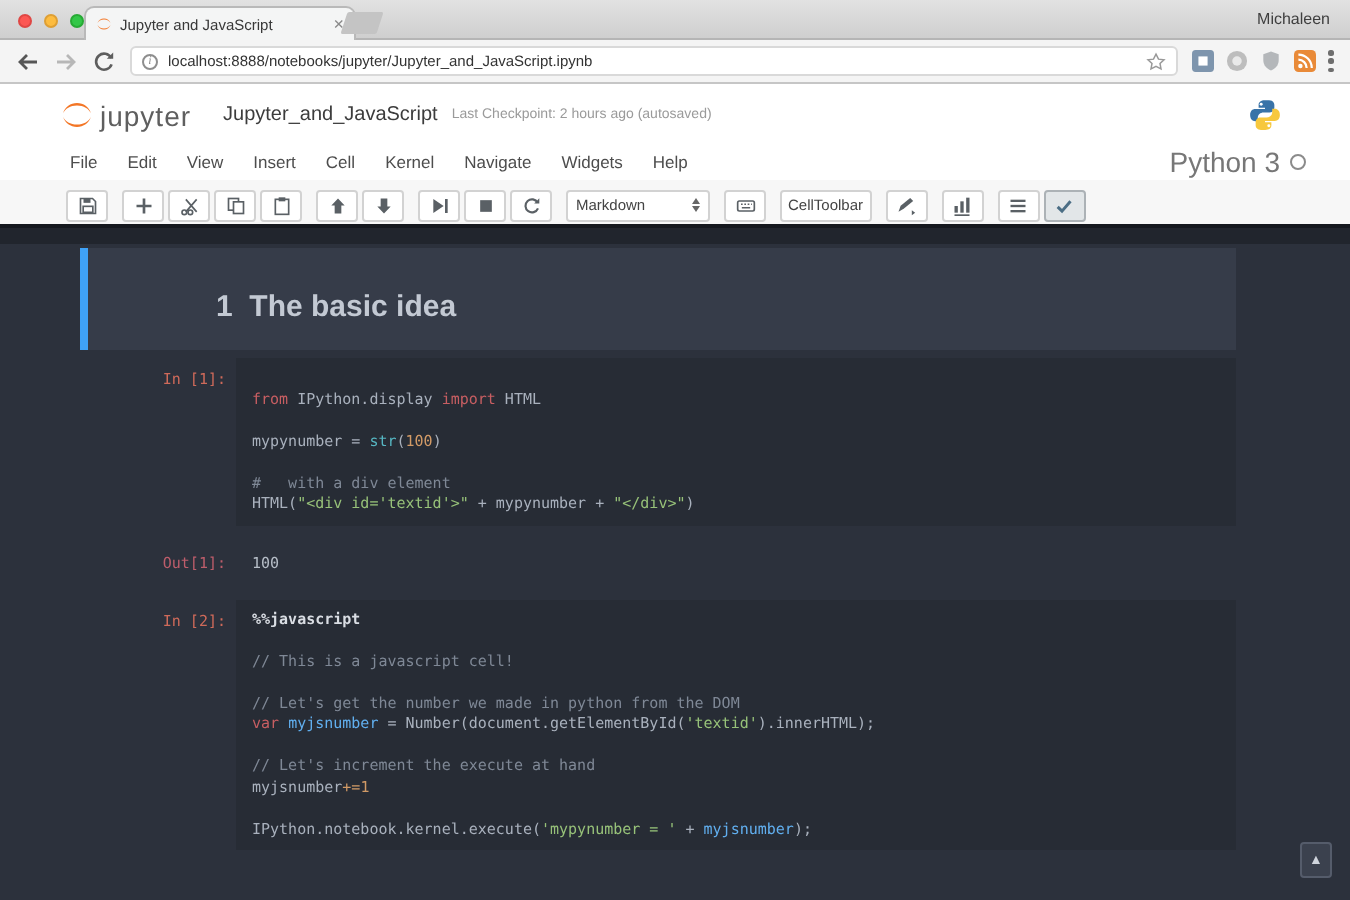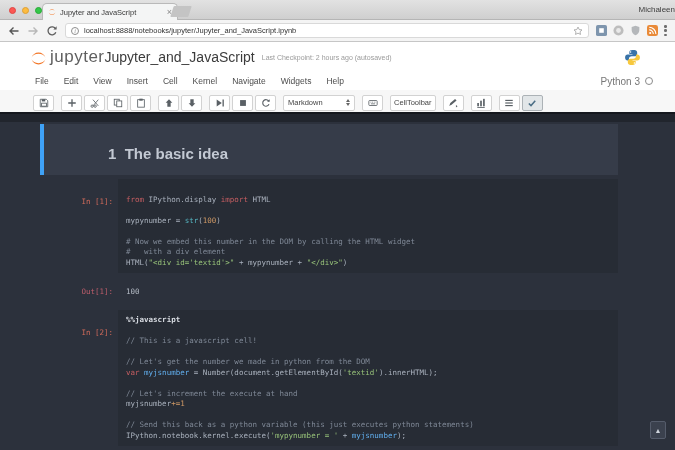--- a/index.html
+++ b/index.html
@@ -15,53 +15,53 @@
   .light.y { background:#fdbc40; border:0.5px solid #de9f34; }
   .light.g { background:#33c748; border:0.5px solid #27aa35; }
   .tab { position:absolute; left:42px; top:3px; width:136px; height:17px;
     background:#f4f5f5; border:1px solid #b9b9b9; border-bottom:none;
     border-radius:5px 5px 0 0; display:flex; align-items:center; padding:0 5px; gap:4px; }
   .tab-favicon { width:8px; height:8px; flex:0 0 auto; }
   .tab-title { flex:1; font-size:7.5px; color:#383838; white-space:nowrap; overflow:hidden; }
   .tab-close { font-size:9px; color:#8a8a8a; line-height:1; }
   .newtab { position:absolute; left:172px; top:6px; width:18px; height:11px;
     background:#c4c4c4; border-radius:1px; transform:skewX(-18deg); }
-  .user-name { position:absolute; right:0; top:5px; font-size:8px; color:#3e3e3e; }
+  .user-name { position:absolute; right:10px; top:5px; font-size:8px; color:#3e3e3e; }
 
   
   .navbar { height:22px; background:#f4f4f4; border-bottom:1px solid #c6c6c6;
     display:flex; align-items:center; padding:0 8px; gap:7px; }
   .nav-ic { width:12px; height:12px; display:flex; align-items:center; justify-content:center; }
   .urlbar { flex:1; height:15px; background:#fff; border:1px solid #d9d9d9; border-radius:3px;
     display:flex; align-items:center; padding:0 5px; gap:5px; }
   .info-ic { width:8px; height:8px; border:1px solid #8e8e8e; border-radius:50%;
     color:#8e8e8e; font-size:6px; line-height:7px; text-align:center; font-style:italic;
     flex:0 0 auto; font-family:"Liberation Serif", serif; }
   .url-text { flex:1; font-size:7.5px; color:#333; white-space:nowrap; overflow:hidden; }
   .ext-row { display:flex; align-items:center; gap:6px; }
   .ext { width:11px; height:11px; }
   .dots-menu { width:3px; height:13px; display:flex; flex-direction:column;
     justify-content:space-between; align-items:center; padding:1px 0; }
   .dots-menu i { width:2.5px; height:2.5px; border-radius:50%; background:#6e6e6e; }
 
   
   .jheader { height:30px; background:#fff; display:flex; align-items:center; padding:0 20px 0 30px; }
   .jlogo { display:flex; align-items:flex-end; gap:3px; }
-  .jlogo-text { font-size:17px; color:#5f5f5f; letter-spacing:0.5px; }
-  .nb-title { font-size:14px; color:#3c3c3c; }
+  .jlogo-text { font-size:14px; color:#5f5f5f; letter-spacing:0.5px; }
+  .nb-title { margin-left:16px; font-size:10px; color:#3c3c3c; }
   .nb-checkpoint { margin-left:7px; font-size:7px; color:#9a9a9a; }
   .pylogo { margin-left:auto; margin-right:14px; }
 
   
   .menubar { height:18px; background:#fff; display:flex; align-items:center;
     padding:0 22px 0 35px; font-size:8.5px; color:#4d4d4d; }
   .menu-items { display:flex; gap:15px; }
   .menu-item { cursor:default; }
   .kernel-ind { margin-left:auto; display:flex; align-items:center; gap:5px;
-    font-size:10px; color:#777; }
+    font-size:14px; color:#777; }
   .kernel-circle { width:8px; height:8px; border:1.5px solid #8b8b8b; border-radius:50%; }
 
   
   .toolbar { height:25px; background:#f7f7f7; display:flex; align-items:center;
     padding:0 0 0 33px; }
   .tgroup { display:flex; gap:2px; margin-right:7px; }
   .tbtn { min-width:21px; height:16px; background:#fff; border:1px solid #d2d2d2;
     border-radius:2px; display:flex; align-items:center; justify-content:center; padding:0 3px; }
   .tbtn svg { width:10px; height:10px; }
   .tbtn.pressed { background:#e2e6e8; border-color:#acb2b6; }
@@ -79,21 +79,21 @@
     background:#2c313c; overflow:hidden; border-top:2px solid #15181e; }
   .top-strip { height:8px; background:#21252d; }
   .cell-md { margin:2px 0 4px 40px; width:578px; background:#363c49;
     border-left:4px solid #3fa2f7; padding:21px 0 13px 64px; }
   .cell-md h1 { font-size:15px; font-weight:bold; color:#c3c9d3; white-space:pre;
     font-family:"Liberation Sans", sans-serif; }
   .cell-code { margin-left:40px; width:578px; display:flex; }
   .cell-code.second { margin-top:14px; }
   .prompt { width:78px; flex:0 0 auto; padding:6px 5px 0 0; text-align:right;
     font-family:"DejaVu Sans Mono", monospace; font-size:7.5px; }
-  .prompt.in { color:#cf6a5a;margin-top:12px; }
+  .prompt.in { color:#cf6a5a; }
   .prompt.out { color:#bd5d6b; }
   .editor { flex:1; background:#272c35; padding:5px 8px;
     font-family:"DejaVu Sans Mono", monospace; font-size:7.5px; line-height:10.5px;
     color:#a9b1bd; }
   .ln { min-height:10.5px; white-space:pre; }
   .outrow { margin:8px 0 2px 40px; width:578px; display:flex;align-items:flex-end; }
   .out-value { flex:1; padding:6px 8px 0 8px; font-family:"DejaVu Sans Mono", monospace;
     font-size:7.5px; color:#b6bdc7; }
 
   
@@ -348,21 +348,20 @@
   </div>
 
   <div class="cell-code">
     <div class="prompt in">In [1]:</div>
     <div class="editor" id="editor-in1">
         <div class="ln"></div>
         <div class="ln"><span class="tk-k">from</span><span class="tk-t"> IPython.display </span><span class="tk-k">import</span><span class="tk-t"> HTML</span></div>
         <div class="ln"></div>
         <div class="ln"><span class="tk-t">mypynumber = </span><span class="tk-f">str</span><span class="tk-t">(</span><span class="tk-n">100</span><span class="tk-t">)</span></div>
         <div class="ln"></div>
-        <div class="ln"><span class="tk-c"># Now we embed this number in the DOM by calling the HTML widget</span></div>
         <div class="ln"><span class="tk-c">#   with a div element</span></div>
         <div class="ln"><span class="tk-t">HTML(</span><span class="tk-s">"&lt;div id='textid'&gt;"</span><span class="tk-t"> + mypynumber + </span><span class="tk-s">"&lt;/div&gt;"</span><span class="tk-t">)</span></div>
       </div>
   </div>
 
   <div class="outrow">
     <div class="prompt out">Out[1]:</div>
     <div class="out-value">100</div>
   </div>
 
@@ -372,19 +371,18 @@
         <div class="ln"><span class="tk-b">%%javascript</span></div>
         <div class="ln"></div>
         <div class="ln"><span class="tk-c">// This is a javascript cell!</span></div>
         <div class="ln"></div>
         <div class="ln"><span class="tk-c">// Let's get the number we made in python from the DOM</span></div>
         <div class="ln"><span class="tk-k">var</span><span class="tk-t"> </span><span class="tk-v">myjsnumber</span><span class="tk-t"> = Number(document.getElementById(</span><span class="tk-s">'textid'</span><span class="tk-t">).innerHTML);</span></div>
         <div class="ln"></div>
         <div class="ln"><span class="tk-c">// Let's increment the execute at hand</span></div>
         <div class="ln"><span class="tk-t">myjsnumber</span><span class="tk-o">+=</span><span class="tk-n">1</span></div>
         <div class="ln"></div>
-        <div class="ln"><span class="tk-c">// Send this back as a python variable (this just executes python statements)</span></div>
         <div class="ln"><span class="tk-t">IPython.notebook.kernel.execute(</span><span class="tk-s">'mypynumber = '</span><span class="tk-t"> + </span><span class="tk-v">myjsnumber</span><span class="tk-t">);</span></div>
       </div>
   </div>
 
   <div class="scrolltop">▲</div>
 </div>
 
 </body></html>

